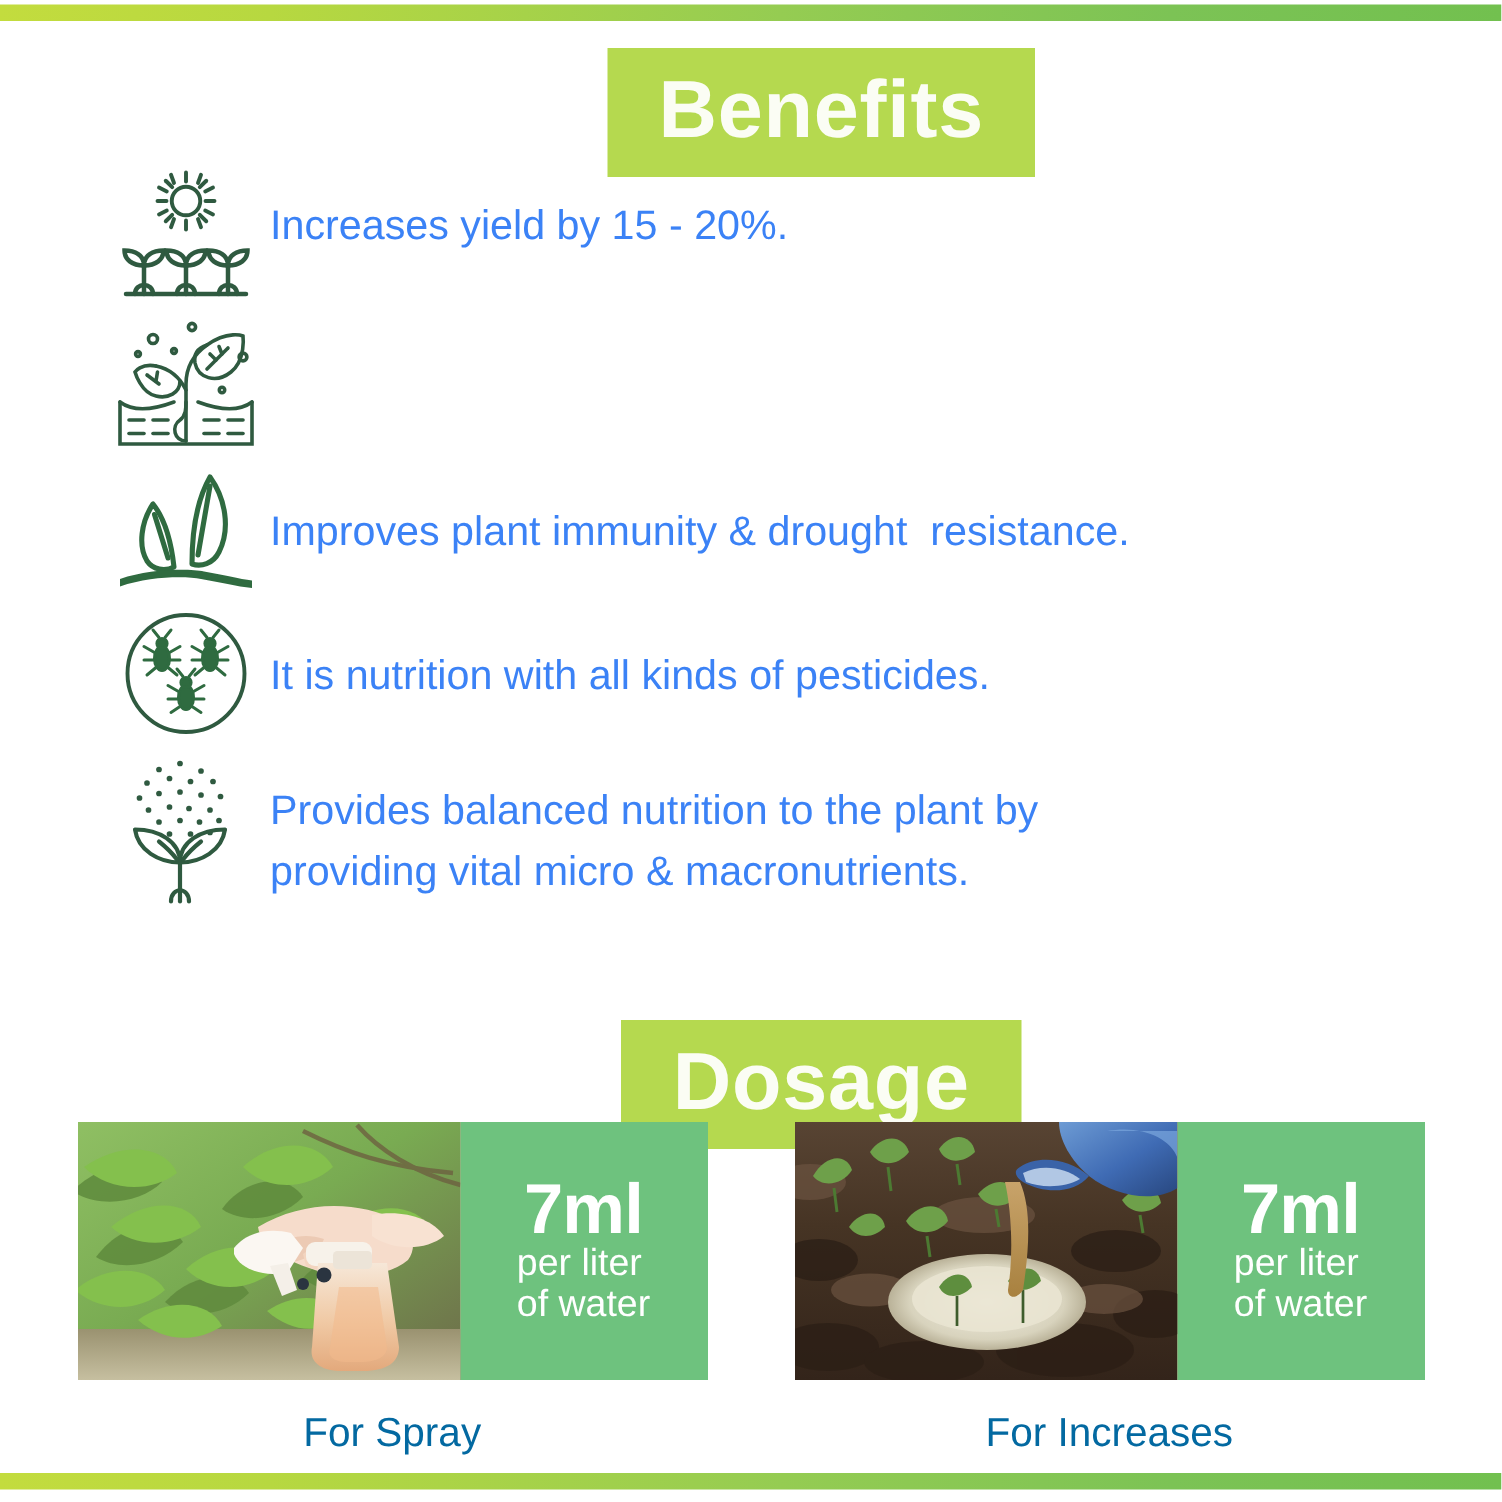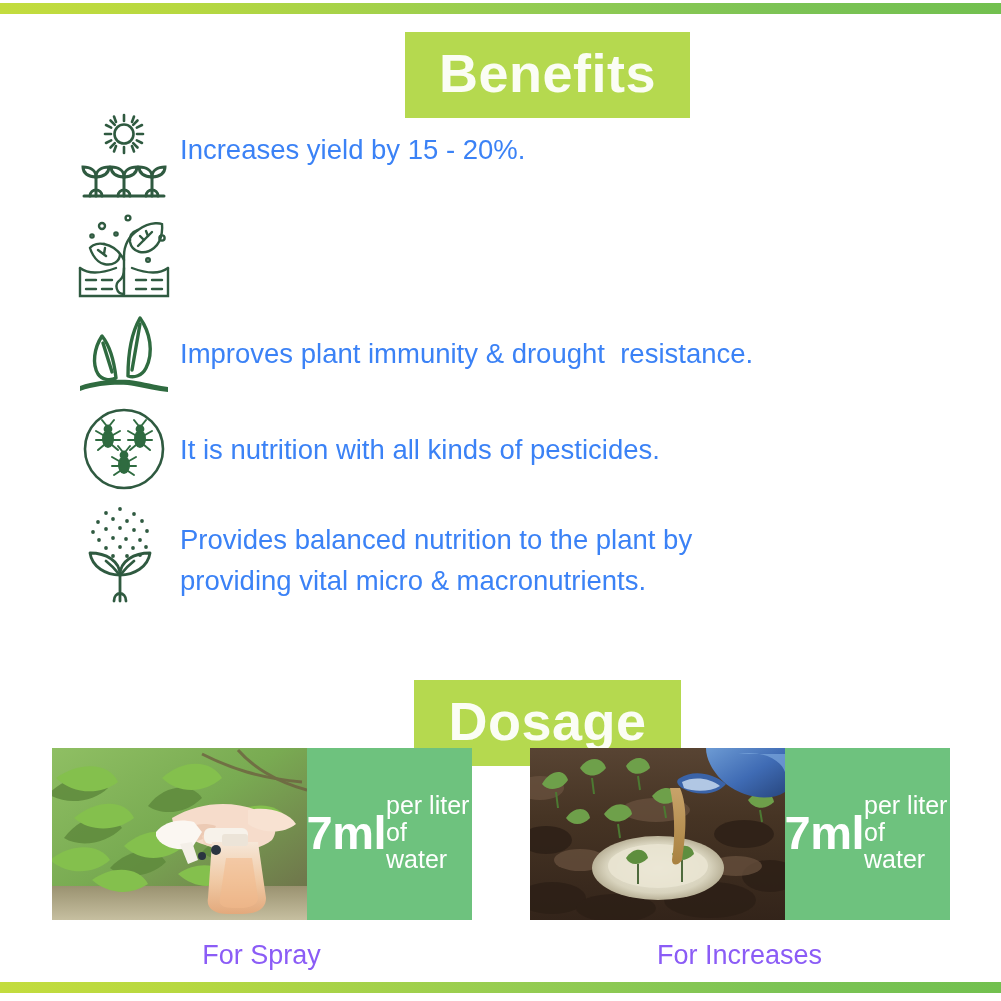--- a/index.html
+++ b/index.html
@@ -106,41 +106,41 @@
     flex: 0 0 255px;
     position: relative;
     overflow: hidden;
     background: #6a8f4a;
   }
   .panel {
     flex: 1 1 auto;
     background: #6ec27e;
     color: #ffffff;
     display: flex;
-    flex-direction: row;
+    flex-direction: column;
     align-items: center;
     justify-content: center;
     padding-bottom: 4px;
   }
   .panel .amount {
     font-size: 47px;
     font-weight: bold;
     line-height: 1;
     letter-spacing: -0.5px;
   }
   .panel .per {
     font-size: 25px;
     line-height: 1.08;
     text-align: left;
     margin-top: 0;
   }
   .card-caption {
     text-align: center;
     font-size: 27px;
-    color: #8b5cf6;
+    color: #0369a1;
     margin-top: 20px;
   }
 
   svg { display: block; }
 </style>
 </head>
 <body>
 
 <div class="edge-bar top"></div>
 <div class="edge-bar bottom"></div>

